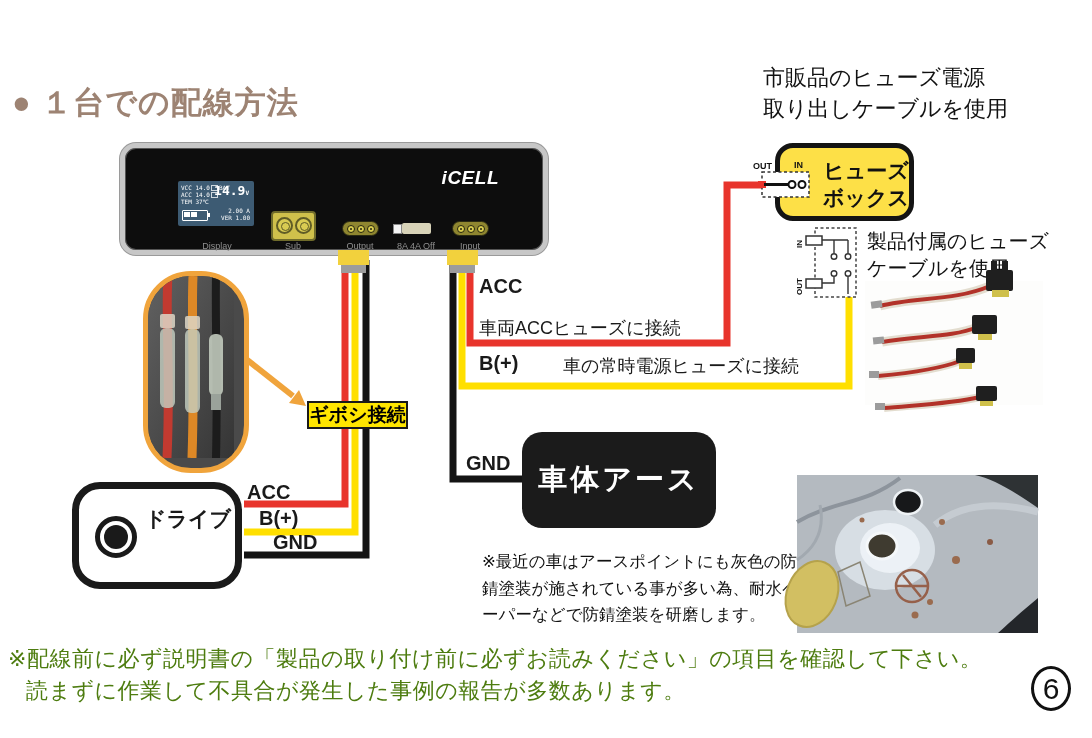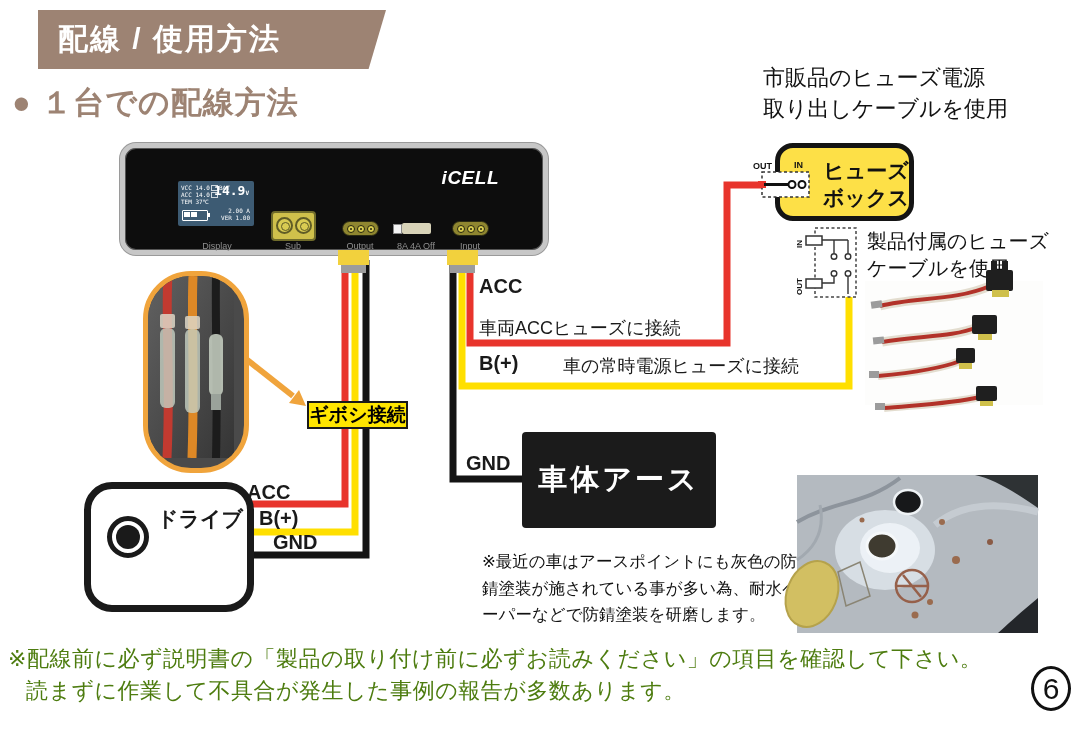--- a/index.html
+++ b/index.html
@@ -36,25 +36,25 @@
   .switch{left:277px;top:75px;width:29px;height:11px;background:#d8d3b8;border-radius:2px;}
   .switch:before{content:"";position:absolute;left:-9px;top:1px;width:7px;height:8px;background:#f4f4f4;border:1px solid #888;}
   .plabel{top:93px;width:64px;text-align:center;color:#8f8f8f;font-size:9px;}
   .stub-y{width:31px;height:15px;background:#f2d13d;z-index:3;}
   .stub-g{width:25px;height:8px;background:#9c9c9c;z-index:3;}
   
   .capsule{left:143px;top:271px;width:96px;height:192px;border:5px solid #f0a43c;border-radius:48px;overflow:hidden;background:#4a4a4a;z-index:2;box-sizing:content-box;}
   
   .giboshi{left:307px;top:401px;width:101px;height:28px;background:#ffe600;border:2px solid #1a1a1a;
            display:flex;align-items:center;justify-content:center;font-size:19px;font-weight:bold;z-index:4;box-sizing:border-box;}
-  .recorder{left:84px;top:482px;width:170px;height:130px;background:#fff;border:7px solid #1a1a1a;border-radius:28px;box-sizing:border-box;z-index:2;}
+  .recorder{left:72px;top:482px;width:170px;height:107px;background:#fff;border:7px solid #1a1a1a;border-radius:28px;box-sizing:border-box;z-index:2;}
   .rec-ico{left:16px;top:27px;width:42px;height:42px;border:5px solid #1a1a1a;border-radius:50%;box-sizing:border-box;}
   .rec-ico:after{content:"";position:absolute;left:4px;top:4px;width:24px;height:24px;background:#1a1a1a;border-radius:50%;}
   .rec-txt{left:60px;top:15px;width:98px;text-align:center;font-size:21px;font-weight:bold;line-height:29px;color:#1a1a1a;}
-  .gndbox{left:522px;top:432px;width:194px;height:96px;background:#1b1b1b;border-radius:4px;
+  .gndbox{left:522px;top:432px;width:194px;height:96px;background:#1b1b1b;border-radius:20px;
           display:flex;align-items:center;justify-content:center;color:#fff;font-size:29px;font-weight:bold;letter-spacing:3px;z-index:2;}
   .fusebox{left:775px;top:143px;width:139px;height:78px;background:#fde047;border:5px solid #141414;border-radius:18px;box-sizing:border-box;z-index:2;}
   .fuse-title{left:40px;top:9px;width:92px;text-align:center;font-size:21px;font-weight:bold;line-height:27px;color:#111;}
   
   .wlabel{font-size:20px;font-weight:bold;color:#1a1a1a;z-index:3;}
   .wnote{font-size:18px;color:#1a1a1a;z-index:3;}
   .tr-note{left:763px;top:62px;font-size:22px;line-height:31px;color:#111;z-index:2;}
   .fc-note{left:867px;top:228px;font-size:20px;line-height:27px;color:#111;z-index:2;}
   .gnote{left:482px;top:548px;font-size:16.5px;line-height:26.5px;color:#111;z-index:2;}
   .footer{color:#4d7c0f;font-size:22px;z-index:2;letter-spacing:.5px;}
@@ -62,23 +62,20 @@
            display:flex;align-items:center;justify-content:center;font-size:30px;color:#111;box-sizing:border-box;z-index:2;}
   svg{position:absolute;left:0;top:0;pointer-events:none;}
   #wires{z-index:1;}
   #diagrams{z-index:5;}
 </style>
 </head>
 <body>
 
 <div id="canvas">
 
-  <div class="abs badge">
-    <span>配線 / 使用方法</span>
-  </div>
   <div class="abs heading">● １台での配線方法</div>
 
   <svg id="wires" width="1092" height="738" viewBox="0 0 1092 738">
 
     <path d="M345,260 V504 H244" fill="none" stroke-width="7" stroke="#e8342c"></path>
     <path d="M355,260 V532 H244" fill="none" stroke-width="7" stroke="#ffdf00"></path>
     <path d="M366,260 V555 H244" fill="none" stroke-width="7" stroke="#141414"></path>
 
     <path d="M453,260 V479 H526" fill="none" stroke-width="7" stroke="#141414"></path>
     <path d="M462,260 V386 H849 V294" fill="none" stroke-width="7" stroke="#ffdf00"></path>

